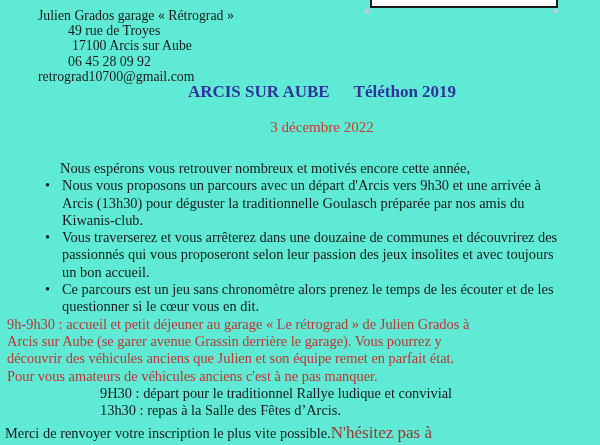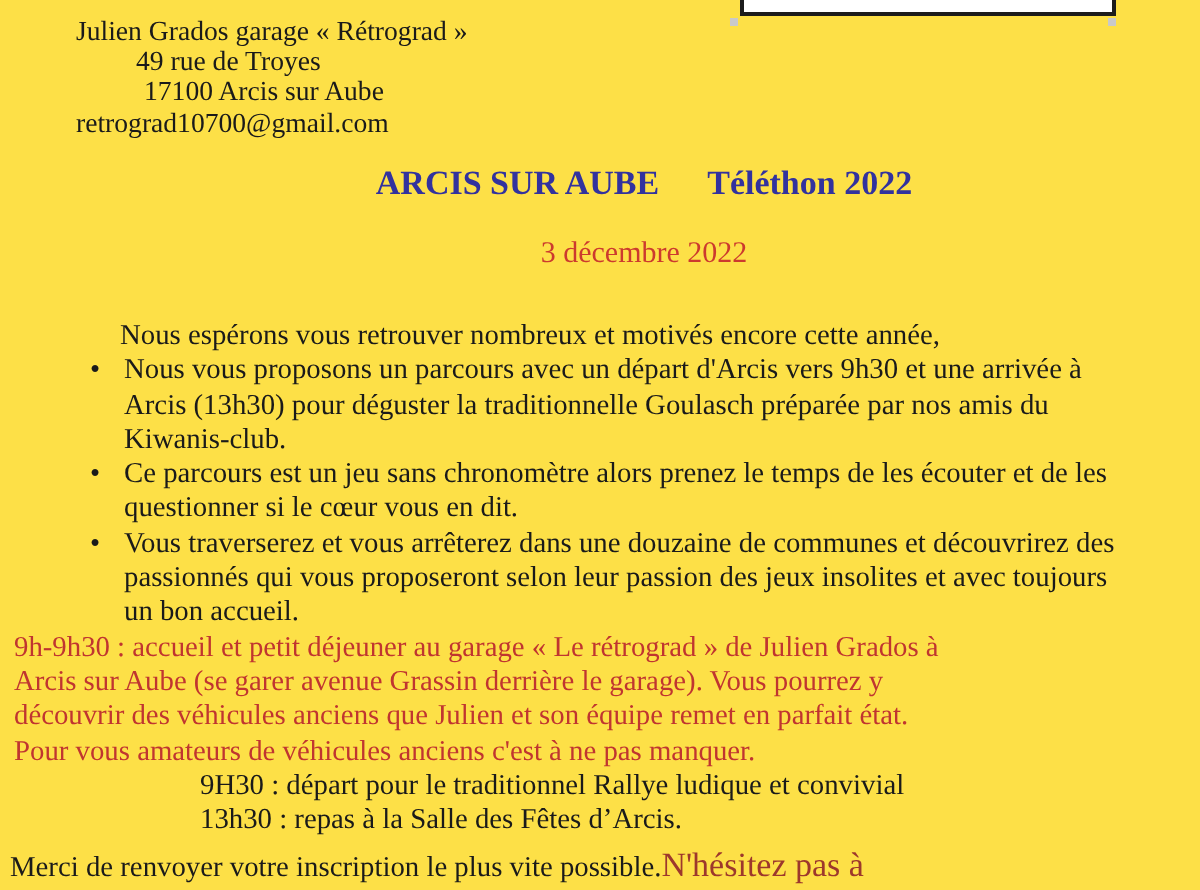--- a/index.html
+++ b/index.html
@@ -10,21 +10,21 @@
     --text_black:#1a1a1a;
   }
   *{box-sizing:border-box;}
   html,body{margin:0;padding:0;}
   body{
     width:600px;height:445px;overflow:hidden;background:#ffffff;
     font-family:"Liberation Serif","DejaVu Serif",serif;
     color:var(--text_black);
     position:relative;
   }
-  .page{position:absolute;inset:0;background:#fde047;}
+  .page{position:absolute;inset:0;background:#5eead4;}
 
   
   .frag-box{
     position:absolute;left:370px;top:-10px;width:188px;height:18px;
     border:2px solid #1c1c1c;background:#ffffff;
   }
   .frag-handle{position:absolute;width:4px;height:4px;background:#c9c9c9;}
   .frag-handle.left{left:365px;top:9px;}
   .frag-handle.right{left:554px;top:9px;}
 
@@ -57,36 +57,37 @@
 <div class="page">
 
   <div class="frag-box"></div>
   <div class="frag-handle left"></div>
   <div class="frag-handle right"></div>
 
   <div class="sender">
     <div>Julien Grados garage « Rétrograd »</div>
     <div class="ind-a">49 rue de Troyes</div>
     <div class="ind-b">17100 Arcis sur Aube</div>
+    <div class="ind-a">06 45 28 09 92</div>
     <div>retrograd10700@gmail.com</div>
   </div>
 
   <div class="titles">
     <div class="title-line">
-      <span>ARCIS SUR AUBE</span><span class="gap"></span><span>Téléthon 2022</span>
+      <span>ARCIS SUR AUBE</span><span class="gap"></span><span>Téléthon 2019</span>
     </div>
     <div class="date-line">3 décembre 2022</div>
   </div>
 
   <div class="doc-body">
     <p class="intro">Nous espérons vous retrouver nombreux et motivés encore cette année,</p>
     <ul class="bullets">
       <li>Nous vous proposons un parcours avec un départ d'Arcis vers 9h30 et une arrivée à Arcis (13h30) pour déguster la traditionnelle Goulasch préparée par nos amis du Kiwanis-club.</li>
+      <li>Vous traverserez et vous arrêterez dans une douzaine de communes et découvrirez des passionnés qui vous proposeront selon leur passion des jeux insolites et avec toujours un bon accueil.</li>
       <li>Ce parcours est un jeu sans chronomètre alors prenez le temps de les écouter et de les questionner si le cœur vous en dit.</li>
-      <li>Vous traverserez et vous arrêterez dans une douzaine de communes et découvrirez des passionnés qui vous proposeront selon leur passion des jeux insolites et avec toujours un bon accueil.</li>
     </ul>
     <p class="highlight">9h-9h30 : accueil et petit déjeuner au garage « Le rétrograd » de Julien Grados à Arcis sur Aube (se garer avenue Grassin derrière le garage). Vous pourrez y découvrir des véhicules anciens que Julien et son équipe remet en parfait état. Pour vous amateurs de véhicules anciens c'est à ne pas manquer.</p>
     <div class="schedule-line">9H30 : départ pour le traditionnel Rallye ludique et convivial</div>
     <div class="schedule-line">13h30 : repas à la Salle des Fêtes d’Arcis.</div>
     <p class="footer">
       <span>Merci de renvoyer votre inscription le plus vite possible.</span><span class="small">N'hésitez pas à diffuser cette invitation à vos amis</span>
     </p>
   </div>
 
 </div>

